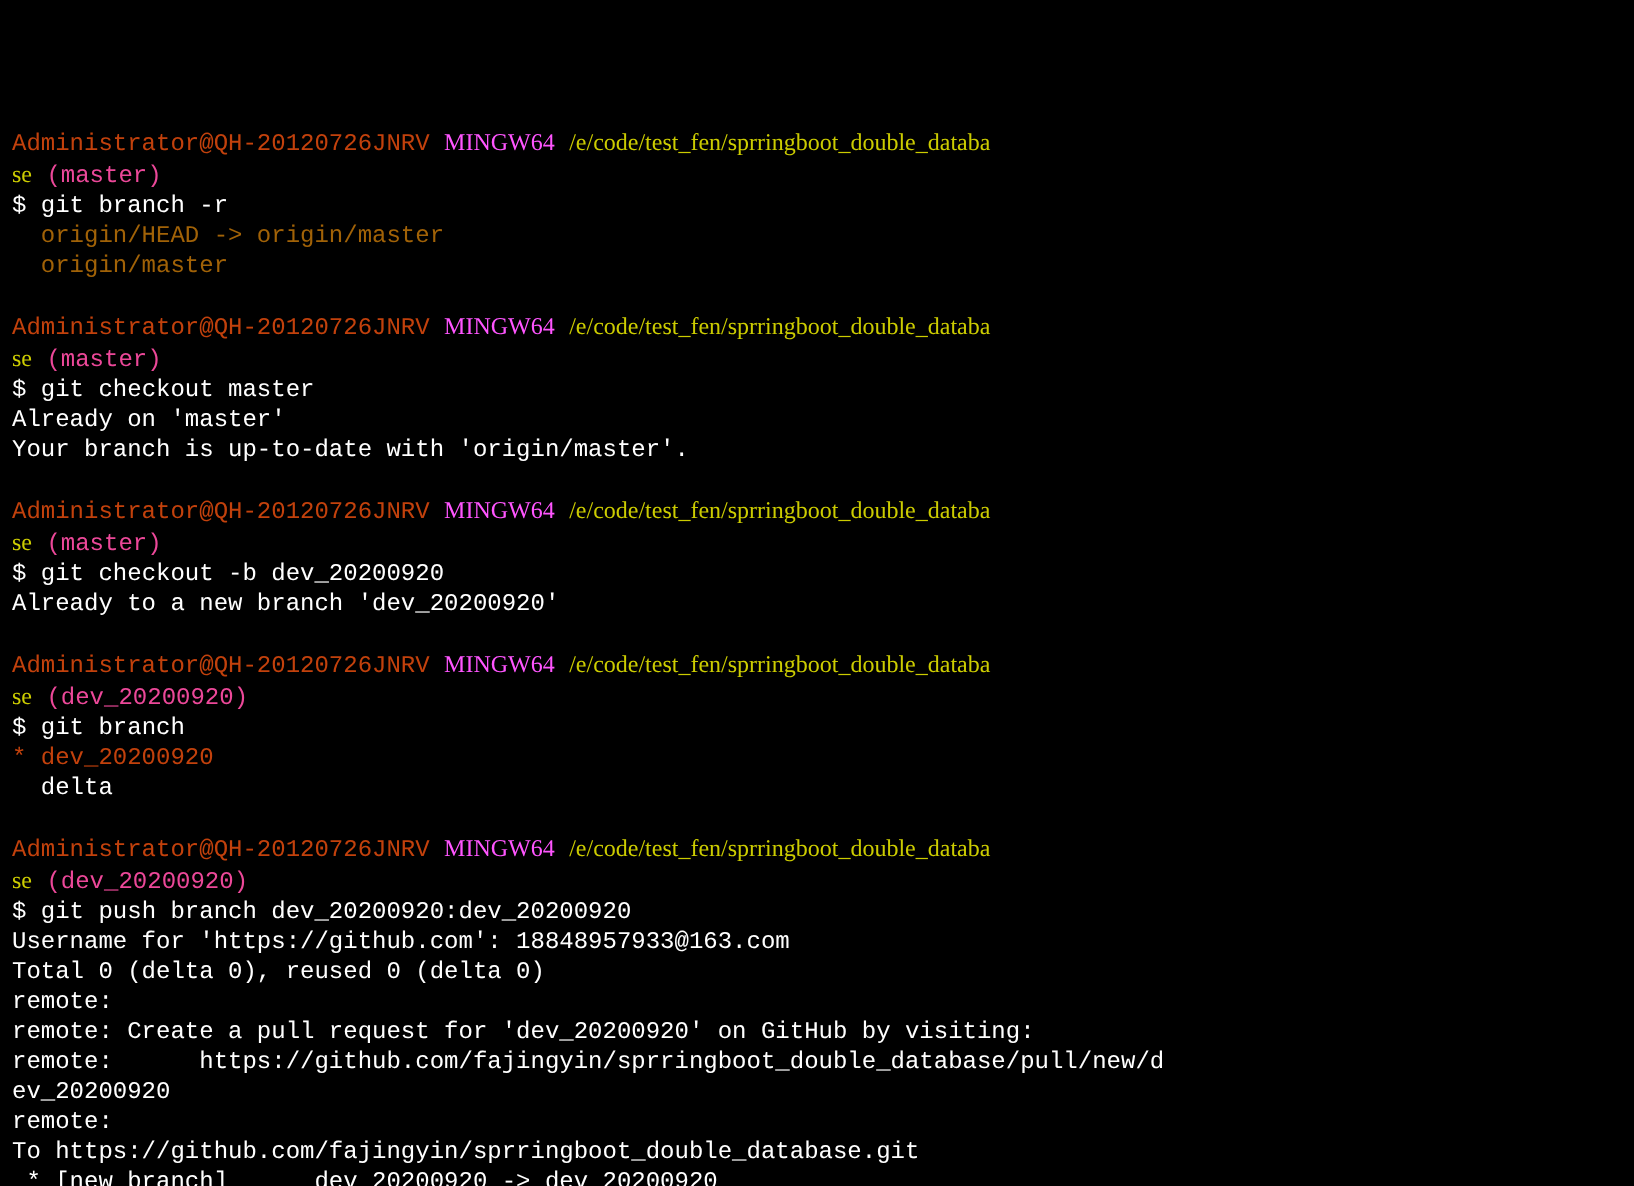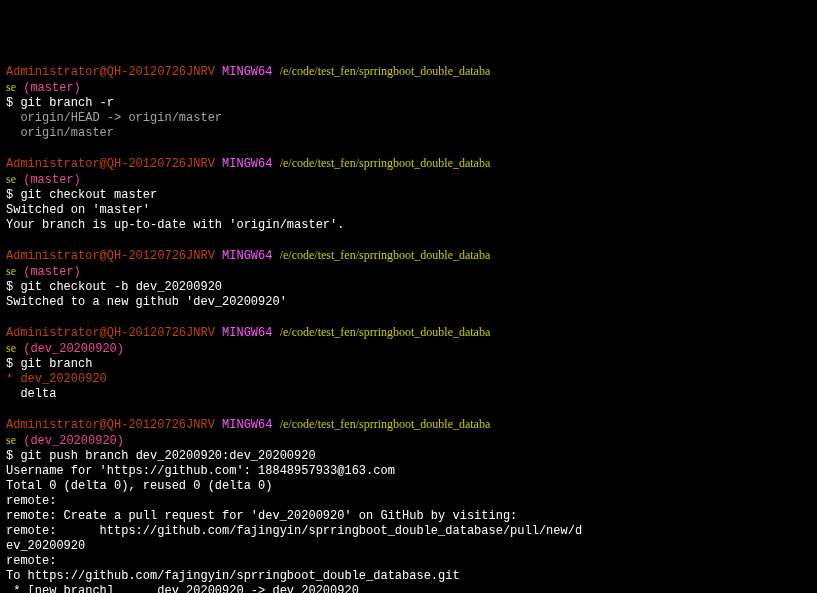--- a/index.html
+++ b/index.html
@@ -10,47 +10,47 @@
     font-family: Consolas, "Courier New", monospace;
     font-size: 12px;
     line-height: 1.25;
     white-space: pre;
     width: 817px;
     height: 593px;
     box-sizing: border-box;
     overflow: hidden;
   }
   .green { color: #c2410c; }
-  .magenta { color: #ff55ff; }
+  .magenta { color: #ff55ff; font-family: Liberation Serif, serif; }
   .yellow { color: #cccc00; font-family: Liberation Serif, serif; }
   .cyan { color: #ec4899; }
-  .red { color: #a3a3a3; }
+  .red { color: #a16207; }
   .white { color: #ffffff; }
 </style>
 </head>
 <body>
 
 
 
 <div><span class="green">Administrator@QH-20120726JNRV</span> <span class="magenta">MINGW64</span> <span class="yellow">/e/code/test_fen/sprringboot_double_databa</span>
 <span class="yellow">se</span> <span class="cyan">(master)</span>
 <span class="white">$</span> <span class="white">git branch -r</span>
 <span class="red">  origin/HEAD -&gt; origin/master</span>
 <span class="red">  origin/master</span>
 
 <span class="green">Administrator@QH-20120726JNRV</span> <span class="magenta">MINGW64</span> <span class="yellow">/e/code/test_fen/sprringboot_double_databa</span>
 <span class="yellow">se</span> <span class="cyan">(master)</span>
 <span class="white">$</span> <span class="white">git checkout master</span>
-<span class="white">Switched on 'master'</span>
+<span class="white">Already on 'master'</span>
 <span class="white">Your branch is up-to-date with 'origin/master'.</span>
 
 <span class="green">Administrator@QH-20120726JNRV</span> <span class="magenta">MINGW64</span> <span class="yellow">/e/code/test_fen/sprringboot_double_databa</span>
 <span class="yellow">se</span> <span class="cyan">(master)</span>
 <span class="white">$</span> <span class="white">git checkout -b dev_20200920</span>
-<span class="white">Switched to a new github 'dev_20200920'</span>
+<span class="white">Already to a new branch 'dev_20200920'</span>
 
 <span class="green">Administrator@QH-20120726JNRV</span> <span class="magenta">MINGW64</span> <span class="yellow">/e/code/test_fen/sprringboot_double_databa</span>
 <span class="yellow">se</span> <span class="cyan">(dev_20200920)</span>
 <span class="white">$</span> <span class="white">git branch</span>
 <span class="green">* dev_20200920</span>
 <span class="white">  delta</span>
 
 <span class="green">Administrator@QH-20120726JNRV</span> <span class="magenta">MINGW64</span> <span class="yellow">/e/code/test_fen/sprringboot_double_databa</span>
 <span class="yellow">se</span> <span class="cyan">(dev_20200920)</span>
 <span class="white">$</span> <span class="white">git push branch dev_20200920:dev_20200920</span>

